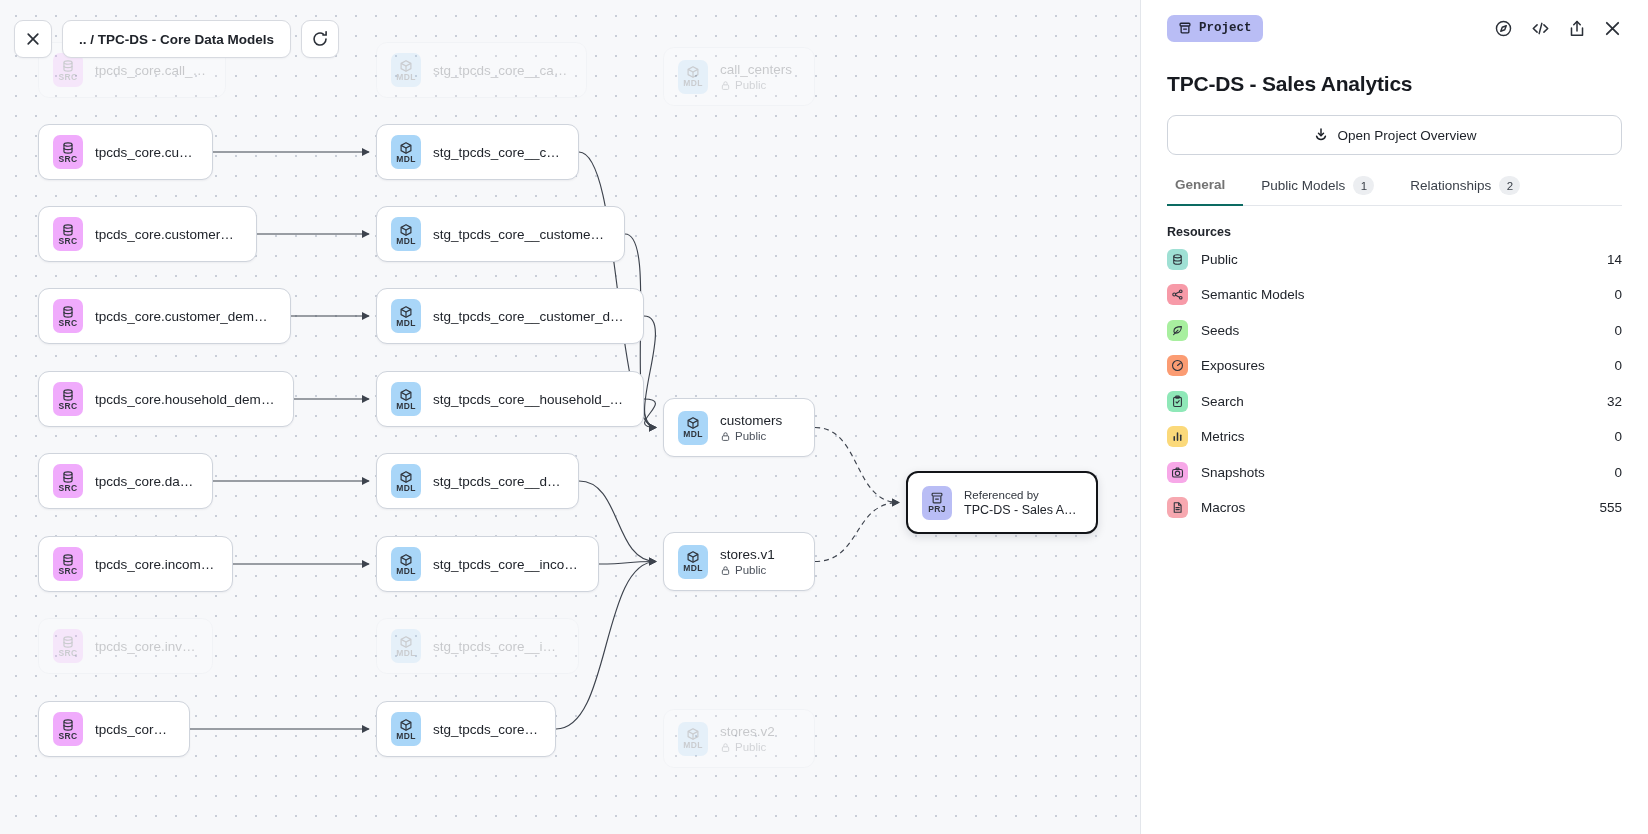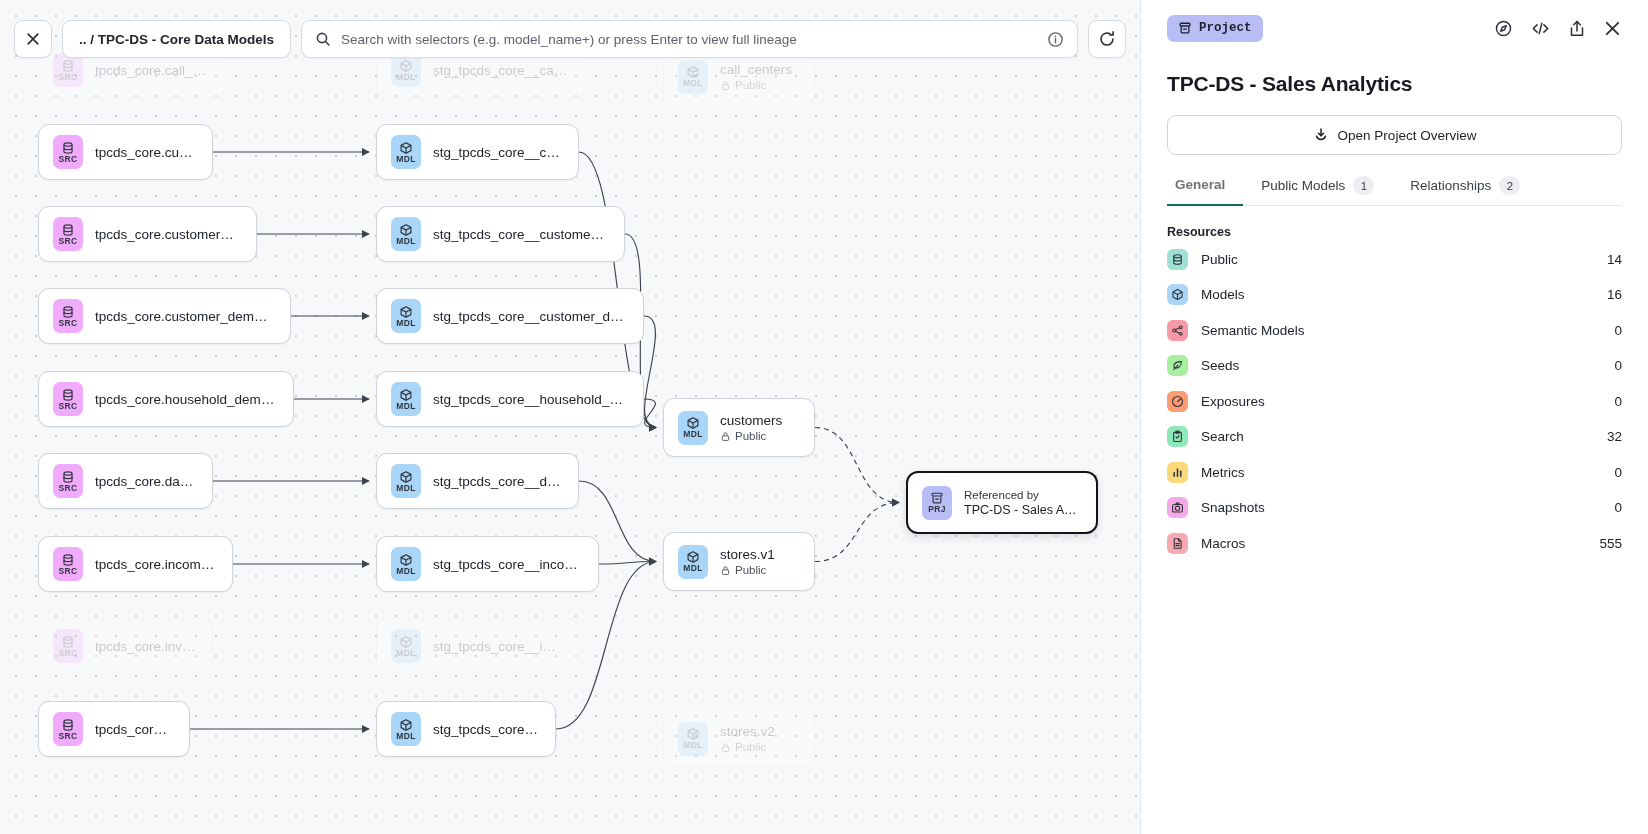--- a/index.html
+++ b/index.html
@@ -536,32 +536,20 @@
 
     <div class="toolbar">
       <div class="tb-btn">
         <svg width="16" height="16" viewBox="0 0 16 16" fill="none" stroke="#2b3038" stroke-width="1.7" stroke-linecap="round">
           <path d="M3.2 3.2 L12.8 12.8 M12.8 3.2 L3.2 12.8"></path>
         </svg>
       </div>
 
       <div class="crumb">.. / TPC-DS - Core Data Models</div>
 
-      <div class="searchwrap">
-        <svg width="16" height="16" viewBox="0 0 16 16" fill="none" stroke="#3b414a" stroke-width="1.6">
-          <circle cx="7" cy="7" r="4.6"></circle>
-            <path d="M10.5 10.5 L14 14" stroke-linecap="round"></path>
-        </svg>
-        <input type="text" value="" placeholder="Search with selectors (e.g. model_name+) or press Enter to view full lineage" style="">
-        <svg width="17" height="17" viewBox="0 0 17 17" fill="none" stroke="#5c636e" stroke-width="1.4">
-          <circle cx="8.5" cy="8.5" r="6.6"></circle>
-          <path d="M8.5 7.6 L8.5 11.8" stroke-linecap="round"></path>
-          <circle cx="8.5" cy="5.4" r="0.85" fill="#5c636e" stroke="none"></circle>
-        </svg>
-      </div>
 
       <div class="tb-btn">
         <svg width="18" height="18" viewBox="0 0 18 18" fill="none" stroke="#2b3038" stroke-width="1.6" stroke-linecap="round">
           <path d="M15 9 A6 6 0 1 1 12.4 4.1"></path>
           <path d="M15.1 1.8 L15.1 5.0 L11.9 5.0"></path>
         </svg>
       </div>
     </div>
   </div>
 
@@ -638,31 +626,20 @@
             <svg width="13" height="13" viewBox="0 0 16 16" fill="none" stroke="#2f343c" stroke-width="1.35">
               <ellipse cx="8" cy="4.1" rx="4.6" ry="1.9"></ellipse>
               <path d="M3.4 4.1 L3.4 11.9 A4.6 1.9 0 0 0 12.6 11.9 L12.6 4.1"></path>
               <path d="M3.4 8 A4.6 1.9 0 0 0 12.6 8"></path>
             </svg>
           </span>
           <span class="res-label">Public</span>
           <span class="res-count">14</span>
         </div>
         <div class="res-row">
-          <span class="res-ico" style="background:#a9d6f8">
-            <svg width="13" height="13" viewBox="0 0 16 16" fill="none" stroke="#2f343c" stroke-width="1.35">
-              <path d="M8 1.9 L13.6 5.0 L13.6 11.0 L8 14.1 L2.4 11.0 L2.4 5.0 Z" stroke-linejoin="round"></path>
-              <path d="M2.4 5.0 L8 8.1 L13.6 5.0" stroke-linejoin="round"></path>
-              <path d="M8 8.1 L8 14.1"></path>
-            </svg>
-          </span>
-          <span class="res-label">Models</span>
-          <span class="res-count">16</span>
-        </div>
-        <div class="res-row">
           <span class="res-ico" style="background:#f79aa8">
             <svg width="13" height="13" viewBox="0 0 16 16" fill="none" stroke="#2f343c" stroke-width="1.35">
               <circle cx="4" cy="8" r="1.8"></circle>
               <circle cx="12" cy="4" r="1.6"></circle>
               <circle cx="12" cy="12" r="1.6"></circle>
               <path d="M5.6 7.2 L10.5 4.7"></path>
               <path d="M5.6 8.8 L10.5 11.3"></path>
             </svg>
           </span>
           <span class="res-label">Semantic Models</span>

